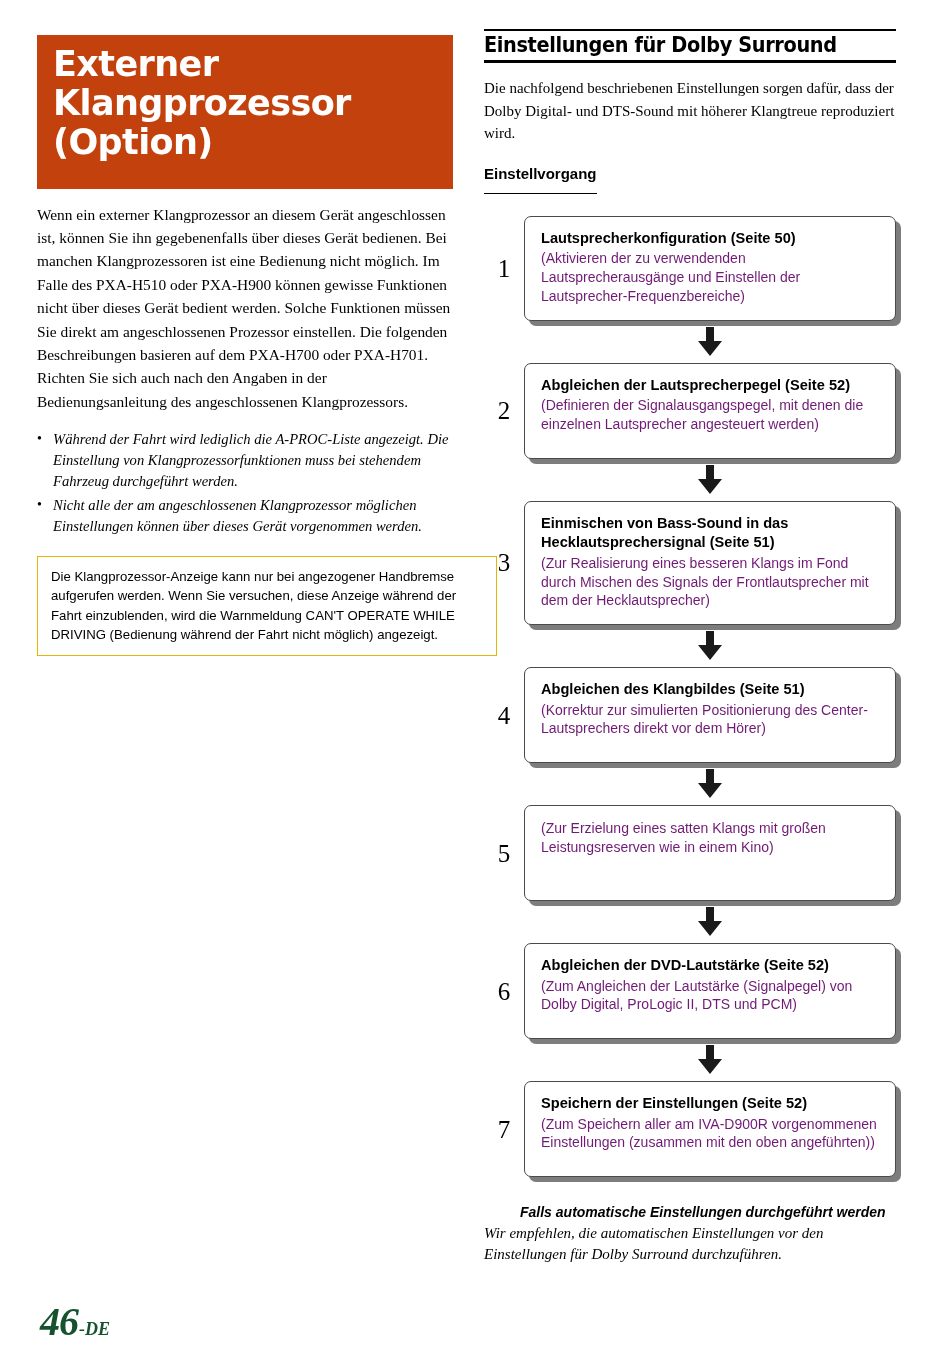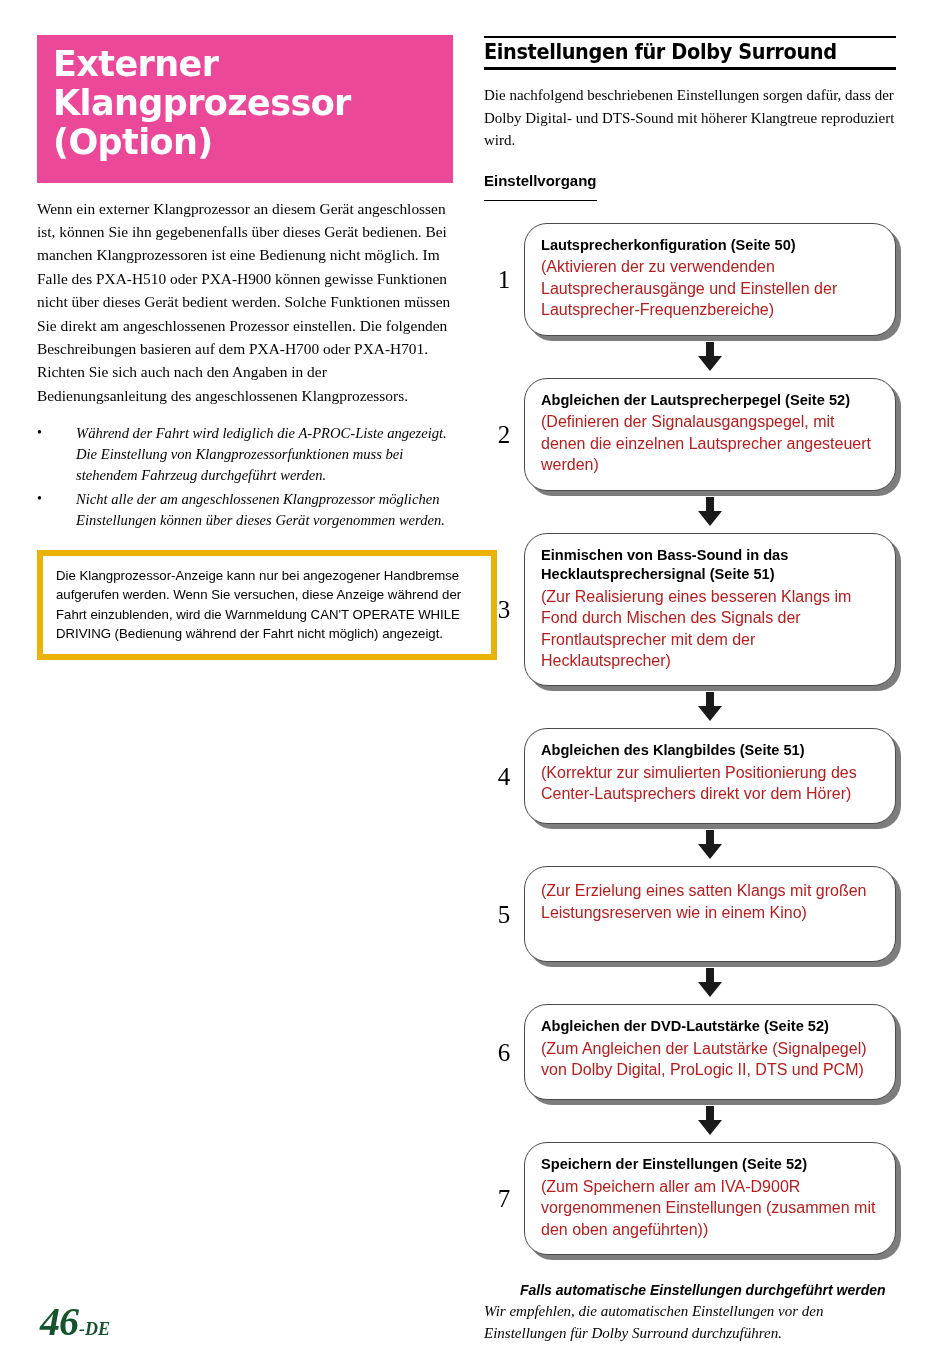--- a/index.html
+++ b/index.html
@@ -21,29 +21,29 @@
 
   .col-left {
     position: absolute;
     left: 37px;
     top: 35px;
     width: 416px;
   }
   .col-right {
     position: absolute;
     left: 484px;
-    top: 36px;
+    top: 29px;
     width: 412px;
   }
 
   
   .title-banner {
-    background: #ec4899;
+    background: #c2410c;
     color: #ffffff;
-    padding: 10px 16px 20px 16px;
+    padding: 10px 16px 26px 16px;
     box-sizing: border-box;
     width: 416px;
     min-height: 112px;
   }
   .title-banner .title-text {
     font-family: "DejaVu Sans", sans-serif;
     font-weight: bold;
     font-size: 35px;
     line-height: 1.12;
     letter-spacing: -0.6px;
@@ -71,26 +71,26 @@
     display: flex;
     margin-bottom: 3px;
   }
   .bullet-dot {
     width: 16px;
     flex: 0 0 16px;
     font-style: normal;
     font-size: 14px;
     line-height: 1.44;
   }
-  .bullet-text { flex: 1 1 auto; margin-left: 23px; }
+  .bullet-text { flex: 1 1 auto; }
 
   
   .note-box {
     margin-top: 19px;
-    border: 6px solid #eab308;
+    border: 1px solid #eab308;
     padding: 10px 12px 11px 13px;
     font-family: "Liberation Sans", sans-serif;
     font-size: 13.2px;
     line-height: 1.46;
     box-sizing: border-box;
     width: 460px;
   }
 
   
   .section-rule-top {
@@ -145,39 +145,39 @@
     font-family: "Liberation Serif", serif;
     font-size: 25px;
     line-height: 1;
     color: #000;
   }
   .step-box {
     position: relative;
     flex: 1 1 auto;
     background: #ffffff;
     border: 1.6px solid #4a4a4a;
-    border-radius: 23px;
+    border-radius: 7px;
     box-shadow: 5px 5px 0 0 #7d7d7d;
     box-sizing: border-box;
     padding: 12px 16px 14px 16px;
     min-height: 96px;
   }
   .step-title {
     font-family: "Liberation Sans", sans-serif;
     font-weight: bold;
     font-size: 14.6px;
     line-height: 1.34;
     color: #000;
     white-space: pre-line;
   }
   .step-desc {
     font-family: "Liberation Sans", sans-serif;
-    font-size: 16px;
+    font-size: 14px;
     line-height: 1.34;
-    color: #b91c1c;
+    color: #701a75;
     white-space: pre-line;
     margin-top: 1px;
   }
 
   .flow-arrow {
     height: 42px;
     display: flex;
     align-items: center;
     justify-content: center;
     padding-left: 40px;

